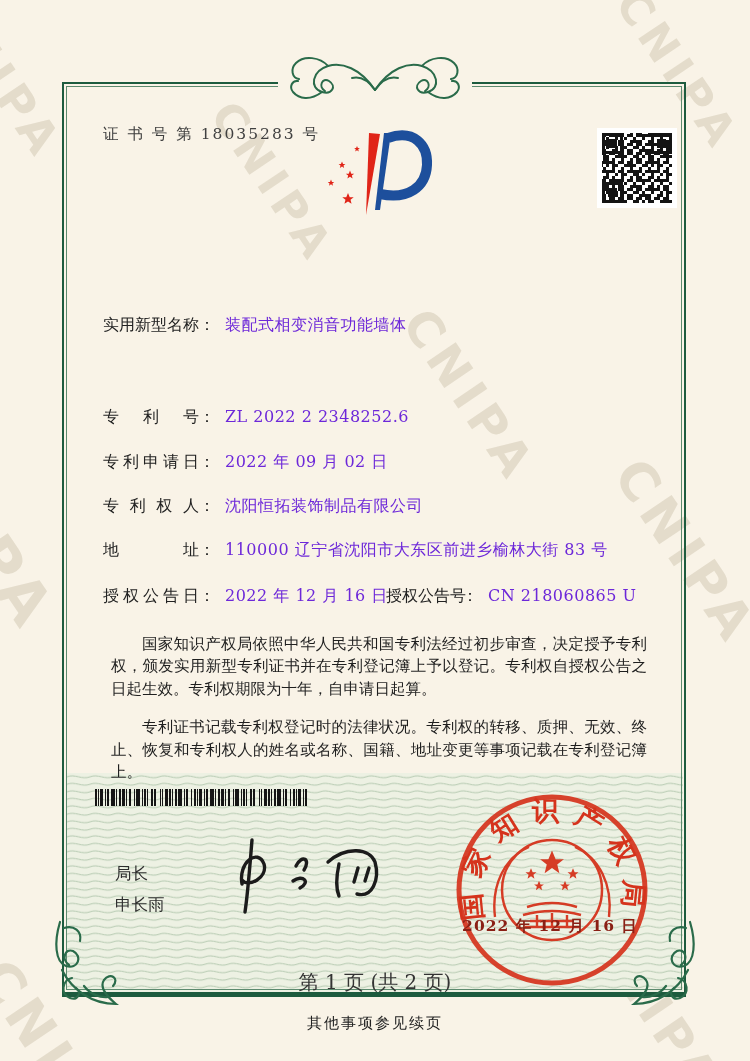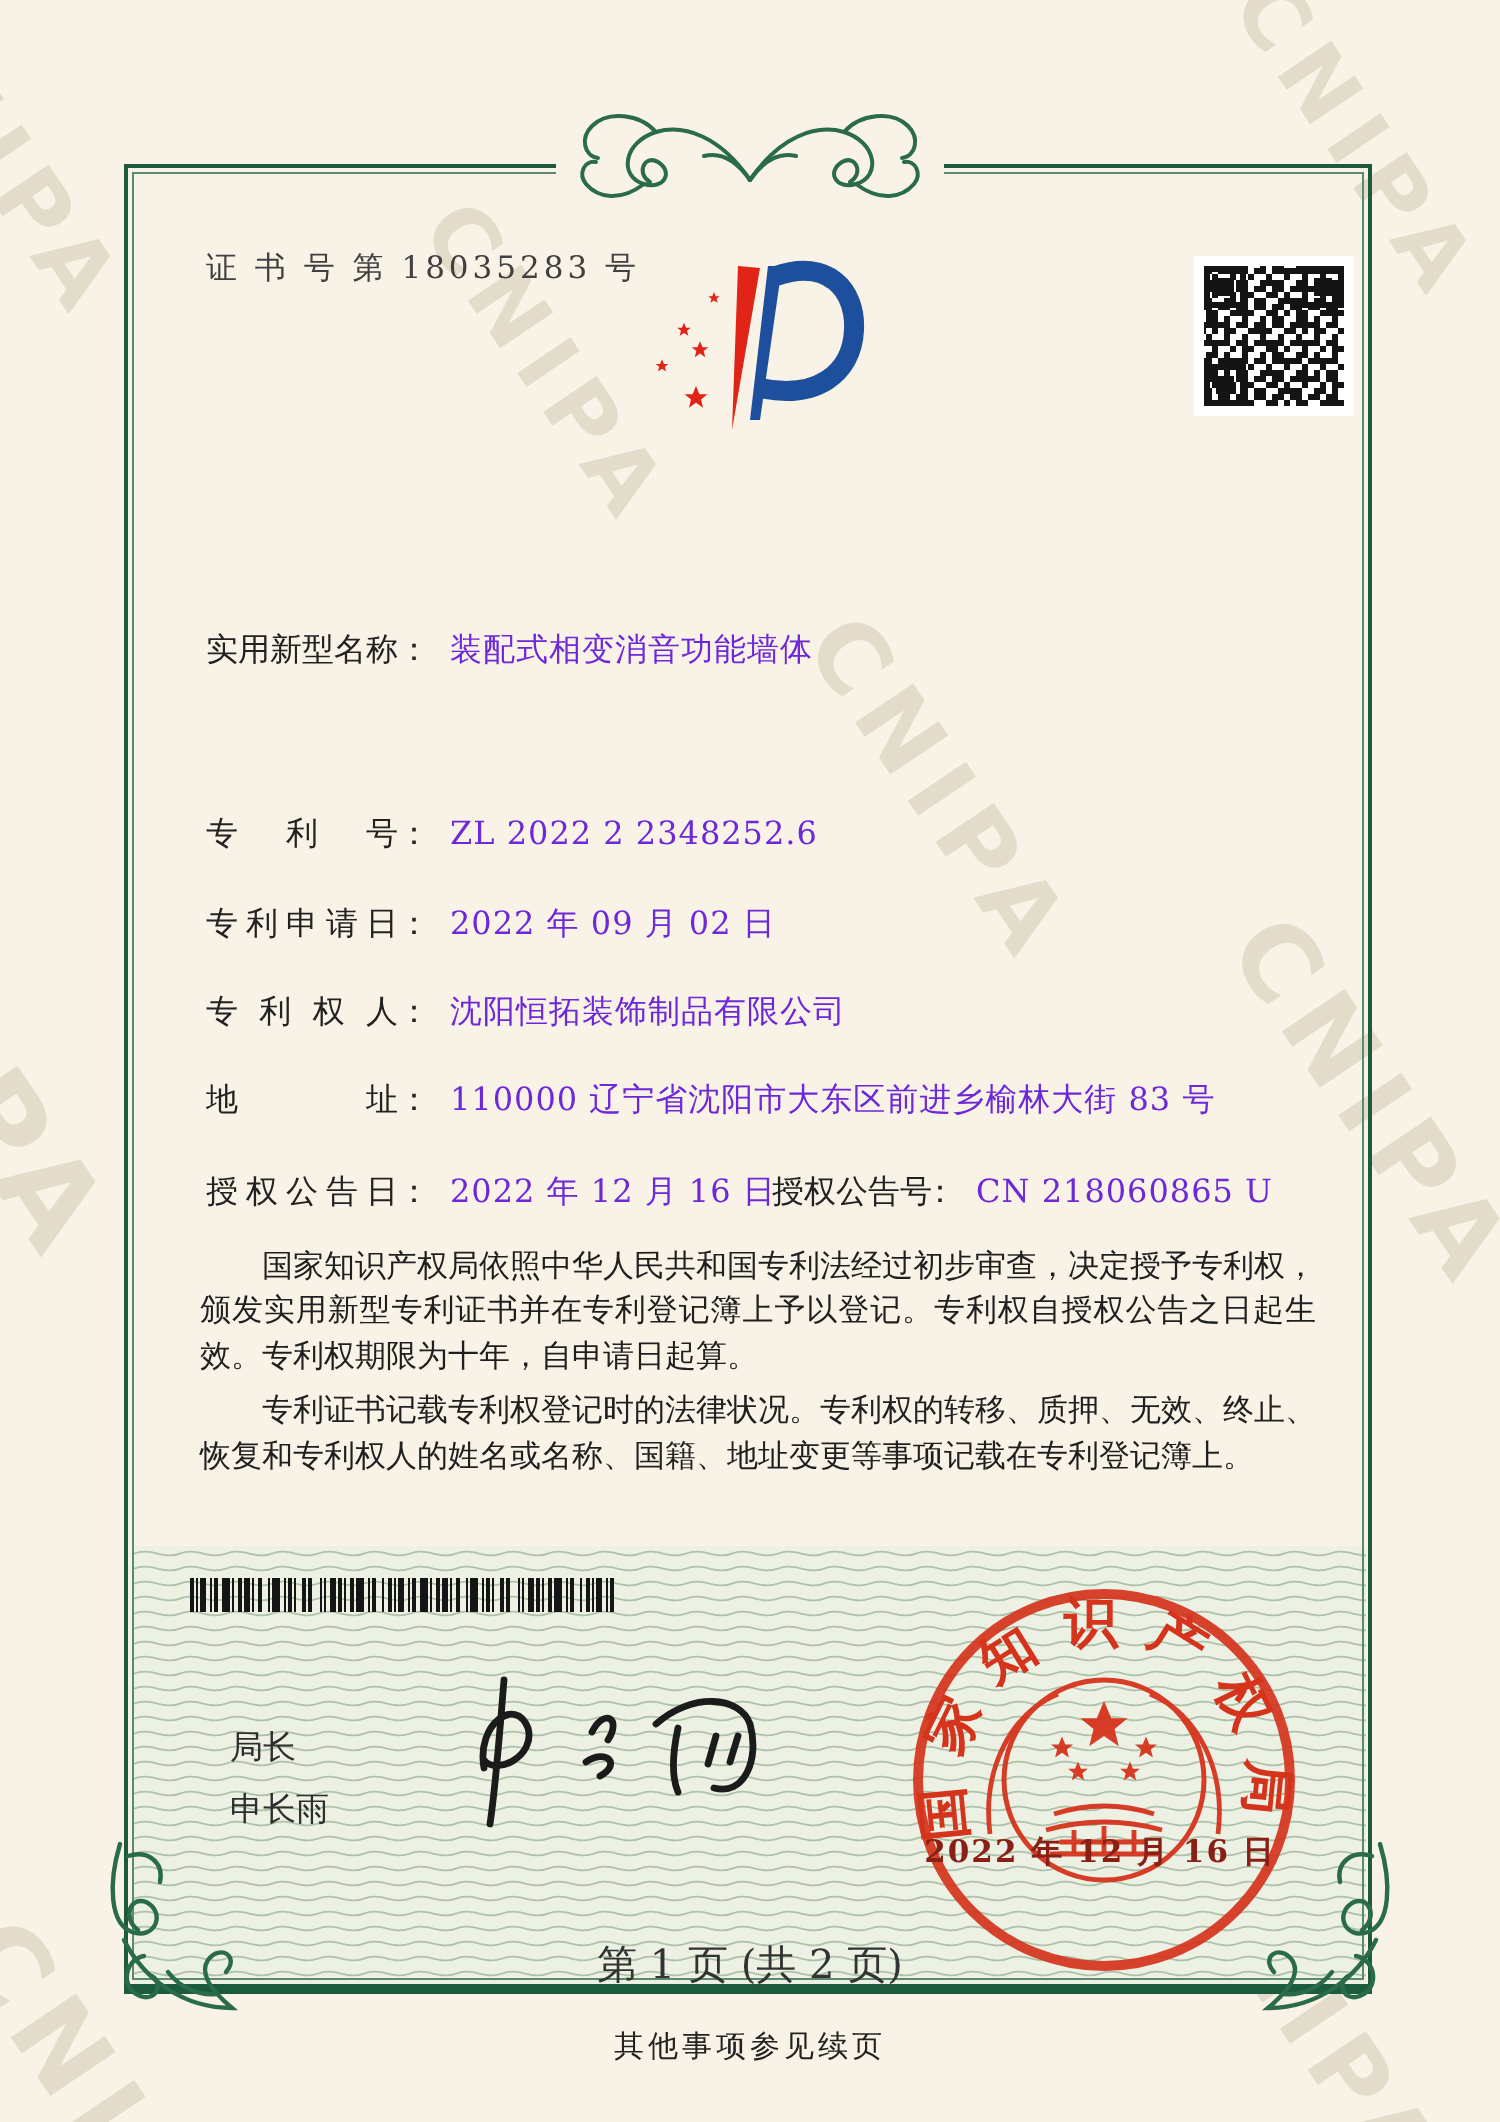--- a/index.html
+++ b/index.html
@@ -24,21 +24,21 @@
   
   .row{position:absolute;left:103px;width:580px;font-size:16px;white-space:nowrap;}
   .lbl{display:inline-block;width:96px;text-align:justify;text-align-last:justify;color:#222;vertical-align:bottom;}
   .colon{margin-right:10px;color:#222;}
   .val{color:#6d28d9;letter-spacing:0.5px;}
   .grant2{position:absolute;left:283px;top:0;}
   .lbl2{display:inline-block;width:76px;text-align:justify;text-align-last:justify;color:#222;vertical-align:bottom;}
   
   .paras{position:absolute;left:95px;top:617px;width:568px;font-size:15.5px;line-height:22.4px;
          text-align:justify;color:#1f1f1f;}
-  .paras p{margin:5px;text-indent:2em;}
+  .paras p{margin:16px;text-indent:2em;}
   
   .signer{position:absolute;left:105px;top:858px;font-family:"DejaVu Sans","Liberation Sans",sans-serif;
           font-size:16.5px;color:#2e2e2e;line-height:31px;margin-left:10px;}
   
   .seal-date{position:absolute;left:455px;top:916px;width:190px;text-align:center;
              font-size:15.5px;font-weight:bold;color:#8a2015;letter-spacing:1px;}
   
   .pageno{position:absolute;left:0;top:969px;width:750px;text-align:center;font-size:20px;color:#333;}
   .contnote{position:absolute;left:0;top:1014px;width:750px;text-align:center;font-size:15px;color:#222;letter-spacing:2px;}
 </style>

